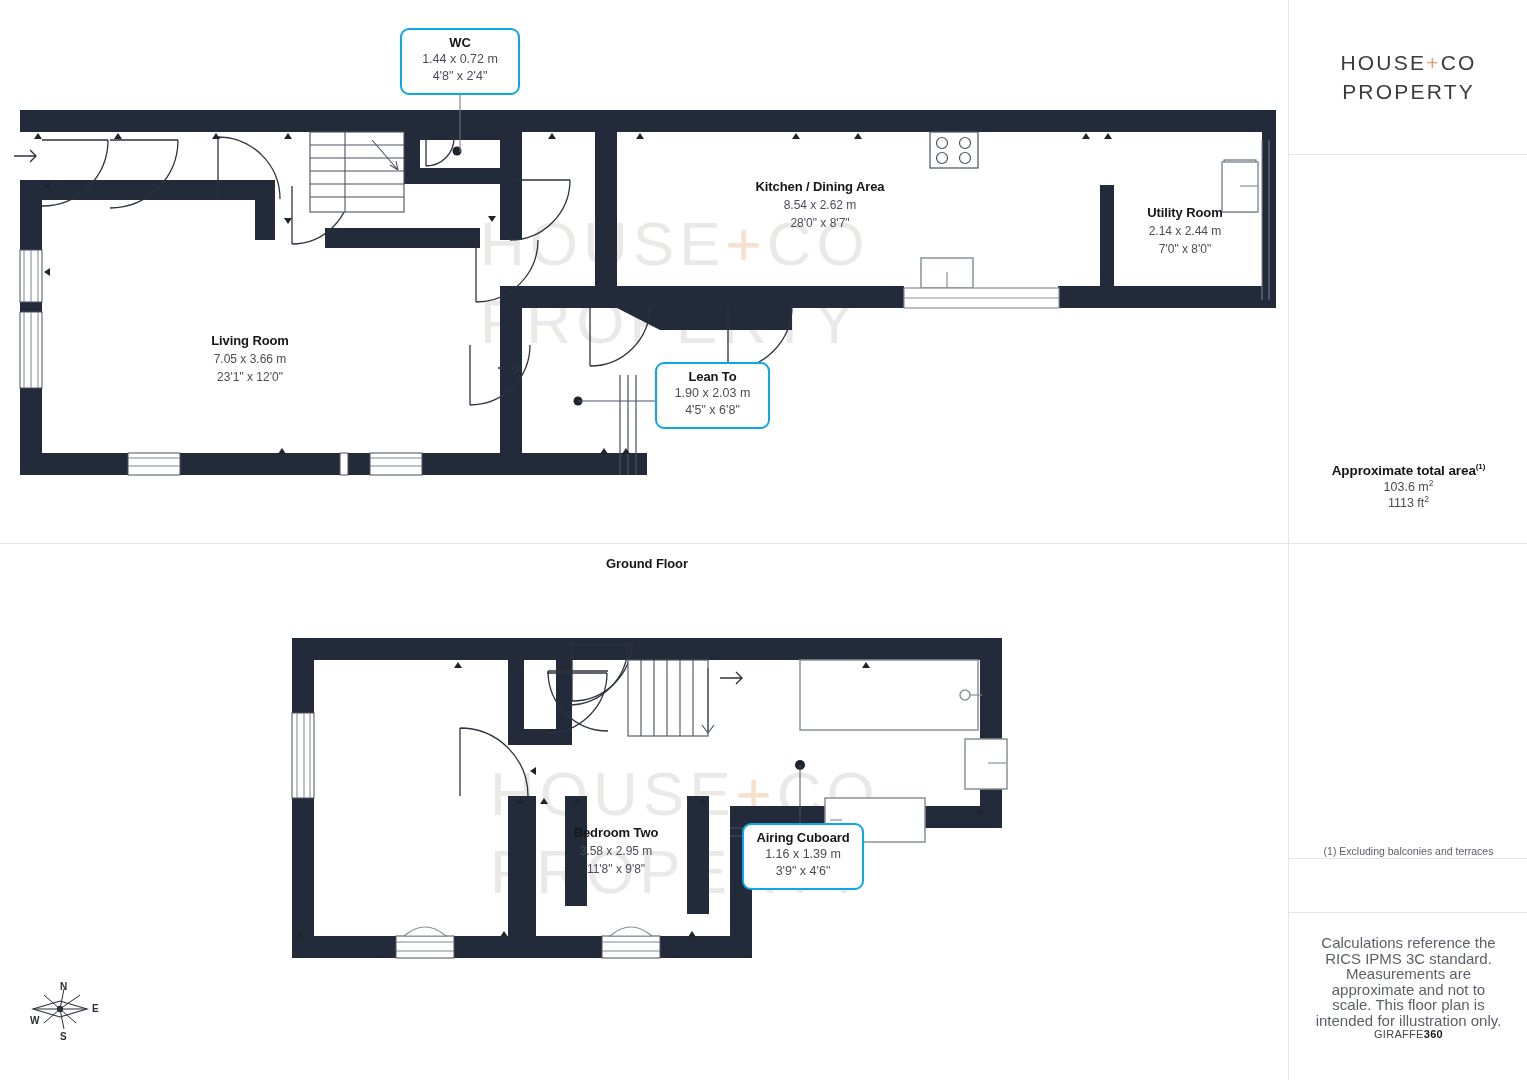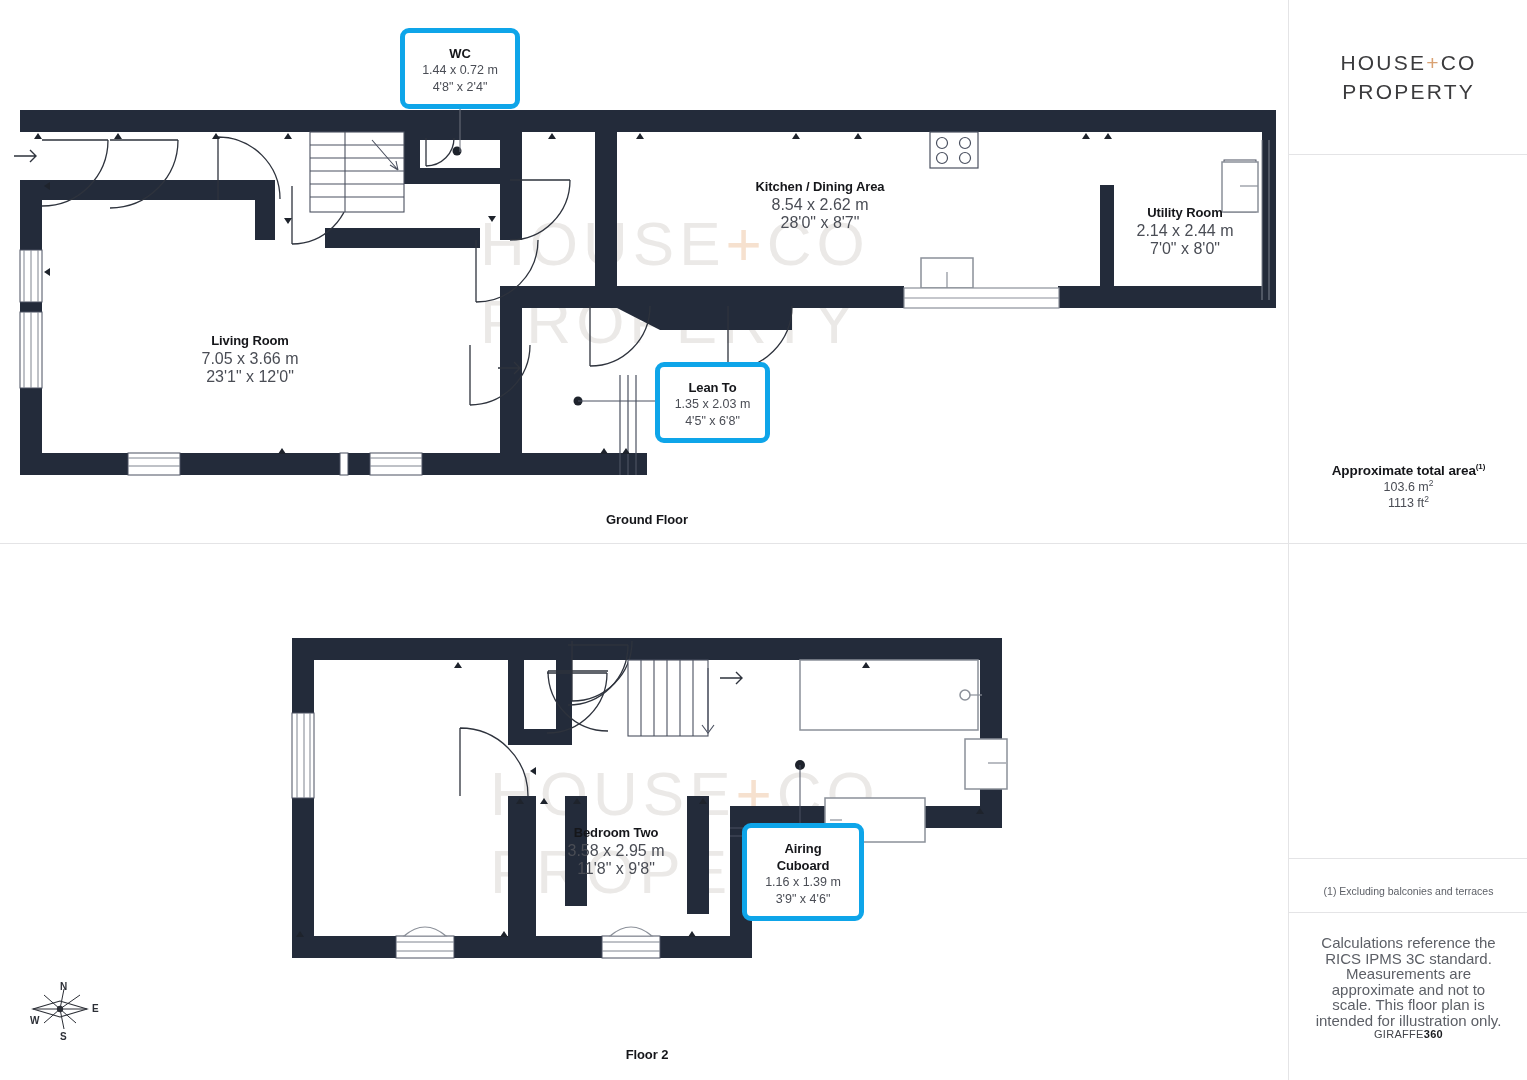--- a/index.html
+++ b/index.html
@@ -45,21 +45,21 @@
     font-size: 13.5px; font-weight: bold; color: #15161a;
     letter-spacing: -0.1px;
   }
   #area-title sup { font-size: 8px; vertical-align: super; }
   .area-val {
     font-size: 12.5px; color: #4a4d55; 
   }
   .area-val sup { font-size: 8.5px; vertical-align: super; }
 
   #footnote-block {
-    position: absolute; left: 0; top: 884px; width: 239px;
+    position: absolute; left: 0; top: 844px; width: 239px;
     text-align: center; padding: 0 10px;
     font-size: 10.5px; color: #5c5f66; line-height: 15px;
   }
   #calc-block {
     position: absolute; left: 0; top: 935px; width: 239px;
     text-align: center; padding: 0 22px;
     font-size: 15px; color: #5c5f66; line-height: 15.5px;
   }
   #giraffe {
     position: absolute; left: 0; top: 1028px; width: 239px;
@@ -74,63 +74,64 @@
     width: 1288px; height: 1080px;
   }
   #mid-divider {
     position: absolute; left: 0; top: 543px;
     width: 1288px; height: 1px; background: #e4e4e6;
   }
   .floor-caption {
     position: absolute; text-align: center;
     font-size: 13px; font-weight: bold; color: #15161a;
     letter-spacing: -0.1px;
+    margin-top: 44px;
   }
   #caption-ground { left: 500px; top: 512px; width: 294px; }
   #caption-f2     { left: 500px; top: 1047px; width: 294px; }
 
   
   .watermark {
     position: absolute;
     font-size: 62px; letter-spacing: 5px;
     color: #ebe9e7; line-height: 78px;
     font-weight: 400; white-space: pre; pointer-events: none;
   }
   .watermark .wm-plus { color: #f6e1cf; }
   #wm-ground { left: 480px; top: 205px; }
   #wm-floor2 { left: 490px; top: 755px; }
 
   
   .callout {
     position: absolute;
     background: #ffffff;
-    border: 5px solid #0ea5e9;
+    border: 2px solid #0ea5e9;
     border-radius: 9px;
     text-align: center;
-    padding: 12px 10px 8px 10px;
+    padding: 4px 10px 8px 10px;
     z-index: 6;
   }
   .callout .c-title {
     font-size: 13px; font-weight: bold; color: #15161a;
     line-height: 17px; letter-spacing: -0.1px;
   }
   .callout .c-dim {
     font-size: 12.5px; color: #4a4d55; line-height: 17px;
   }
 
   
   .roomlabel {
     position: absolute; text-align: center; z-index: 6;
   }
   .roomlabel .r-title {
     font-size: 13px; font-weight: bold; color: #15161a;
     line-height: 18px; letter-spacing: -0.1px; white-space: nowrap;
   }
   .roomlabel .r-dim {
-    font-size: 16px; color: #4a4d55; line-height: 18px;
+    font-size: 12px; color: #4a4d55; line-height: 18px;
     white-space: nowrap;
   }
 
   
   #compass { position: absolute; left: 30px; top: 975px; width: 90px; height: 80px; }
   .compass-letter {
     position: absolute; font-size: 10px; font-weight: bold; color: #2c2f36;
   }
   svg { display: block; }
 </style>
@@ -370,21 +371,21 @@
     </svg>
 
     <div class="callout" id="lbl-wc" style="left:400px;top:28px;width:120px;">
       <div class="c-title">WC</div>
       <div class="c-dim">1.44 x 0.72 m</div>
       <div class="c-dim">4'8" x 2'4"</div>
     </div>
 
     <div class="callout" id="lbl-leanto" style="left:655px;top:362px;width:115px;">
       <div class="c-title">Lean To</div>
-      <div class="c-dim">1.35 x 2.03 m</div>
+      <div class="c-dim">1.90 x 2.03 m</div>
       <div class="c-dim">4'5" x 6'8"</div>
     </div>
 
     <div class="callout" id="lbl-airing" style="left:742px;top:823px;width:122px;">
       <div class="c-title">Airing Cuboard</div>
       <div class="c-dim">1.16 x 1.39 m</div>
       <div class="c-dim">3'9" x 4'6"</div>
     </div>
 
     <div class="roomlabel" style="left:645px;top:178px;width:350px;">

